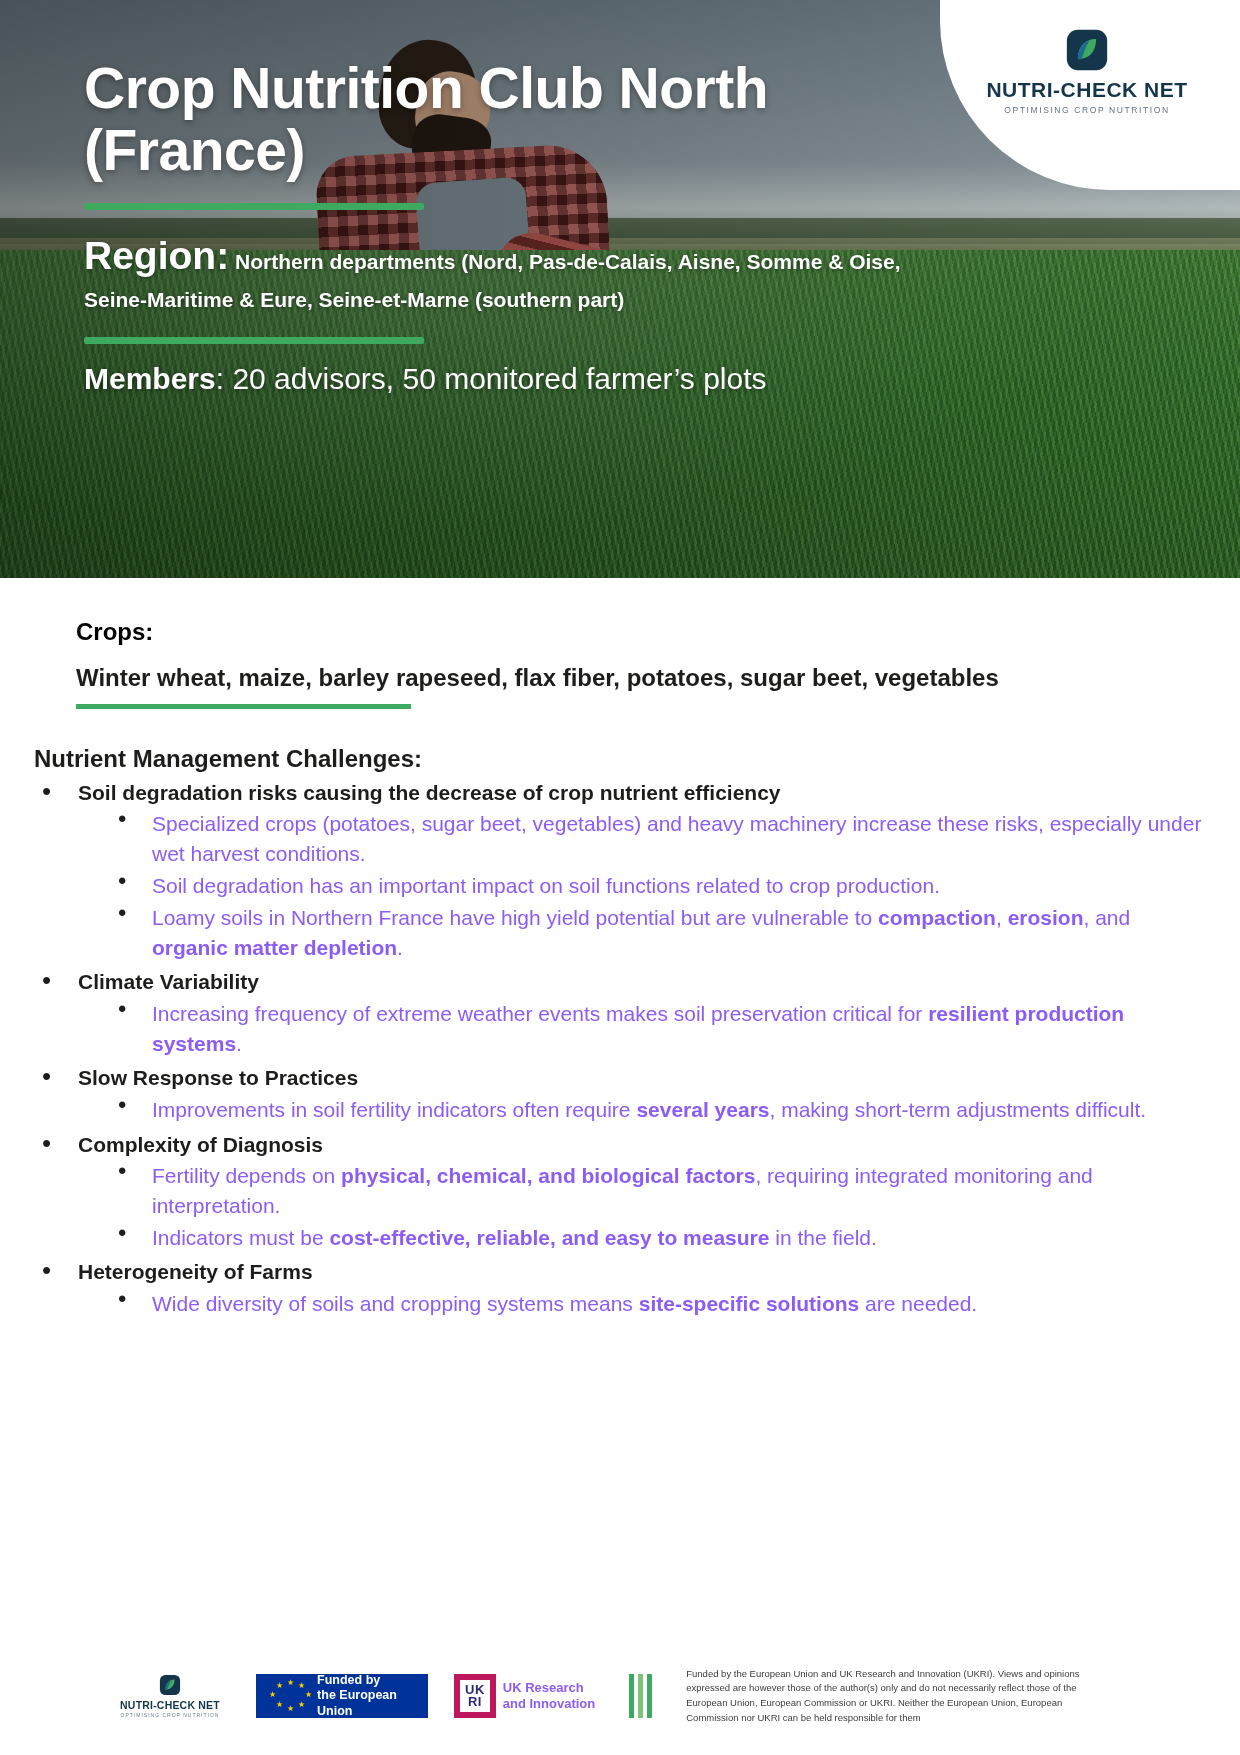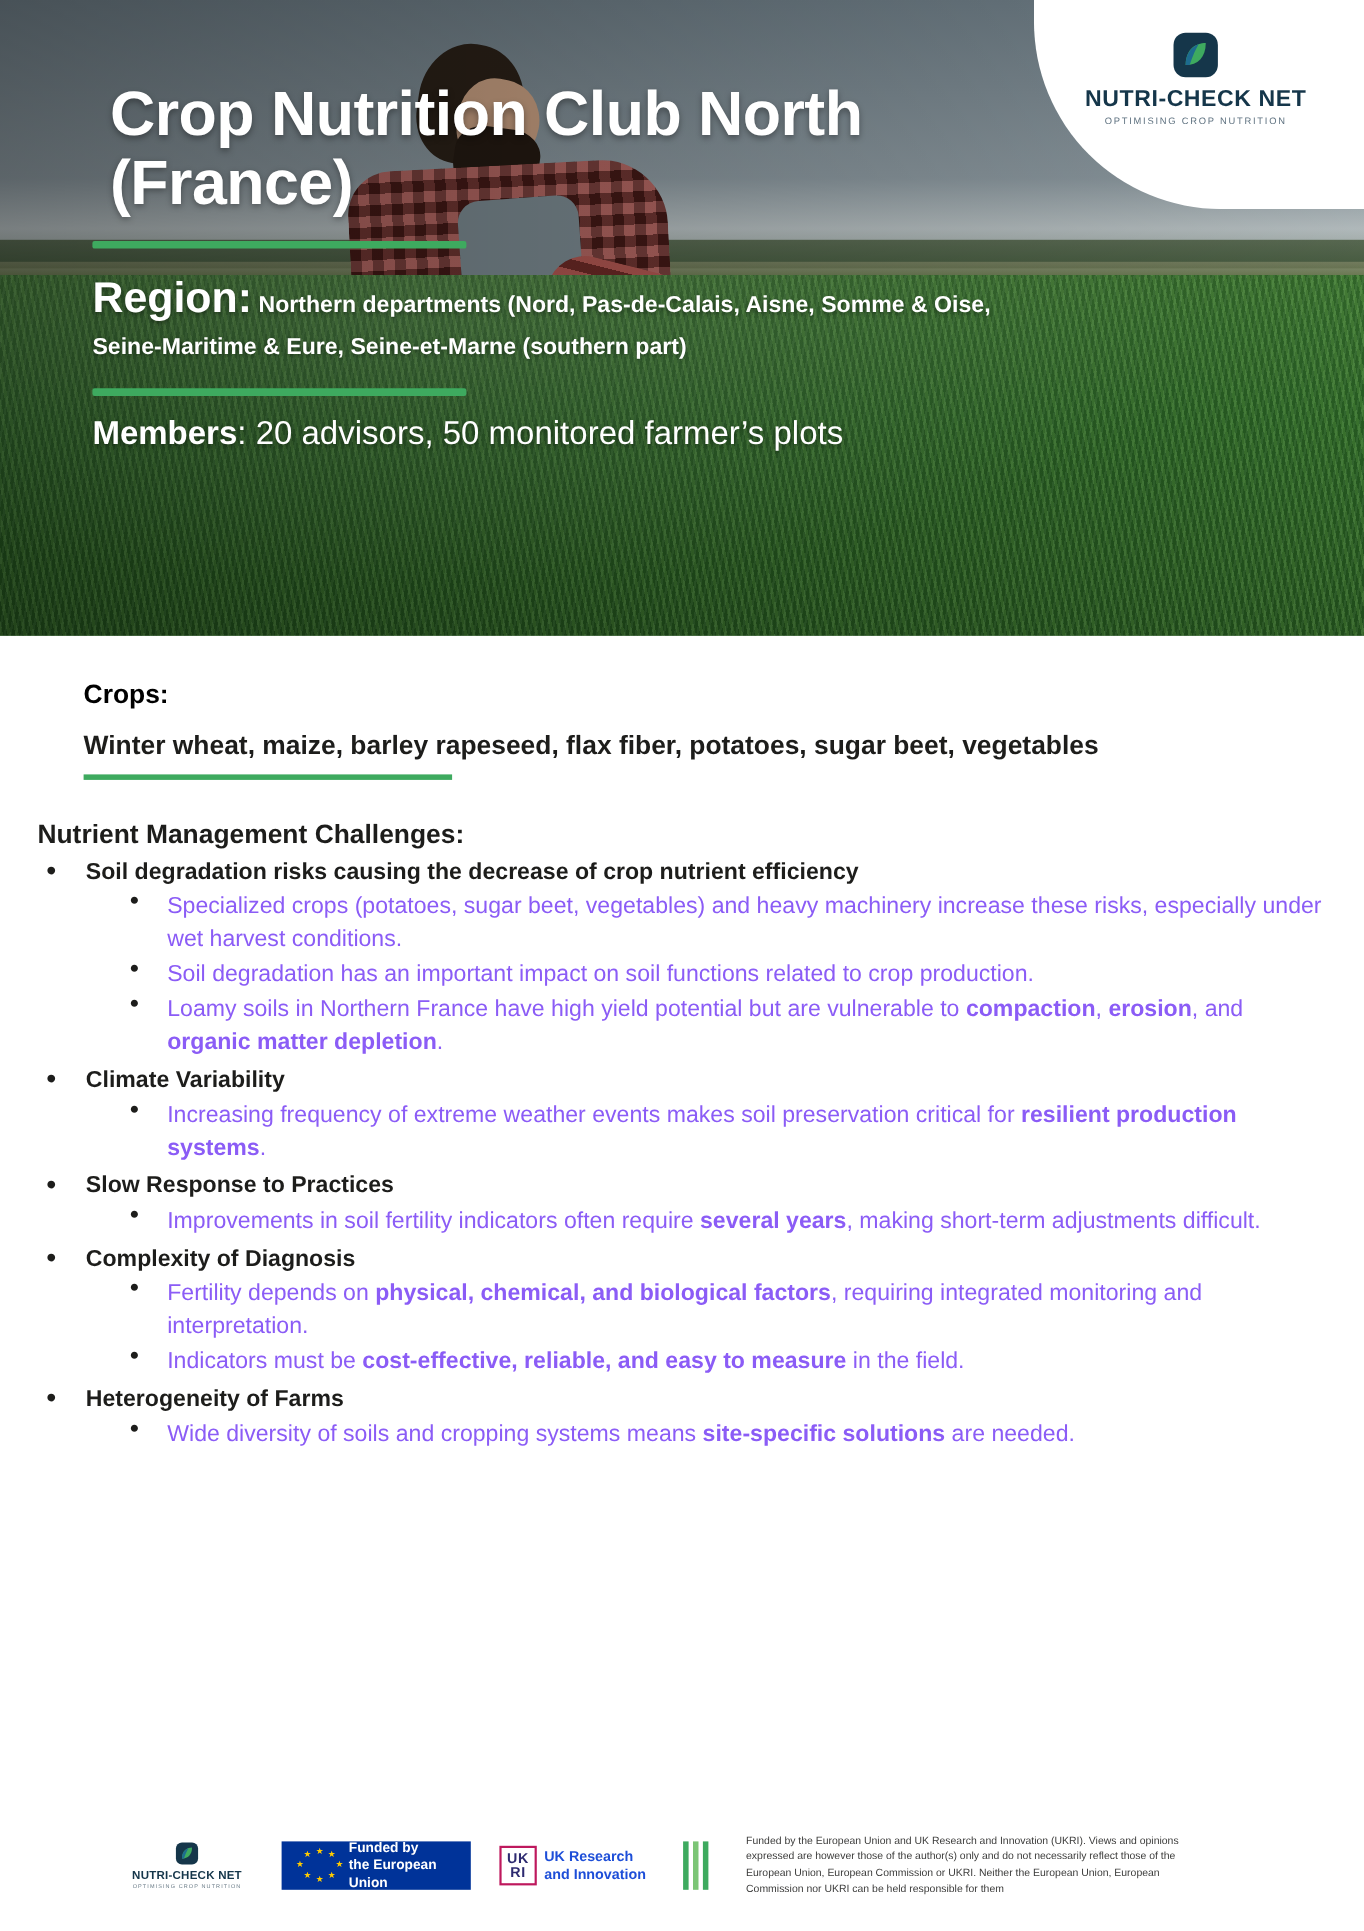--- a/index.html
+++ b/index.html
@@ -124,21 +124,21 @@
   }
   .logo-sub {
     font-size:8.5px; letter-spacing:1.6px; color:#5f7280; margin-top:3px;
   }
 
   .hero-text { position:absolute; left:84px; top:58px; width:820px; color:#fff; }
   .hero-title {
     font-size:57px; line-height:1.08; font-weight:bold;
     letter-spacing:-.5px;
     text-shadow:0 2px 6px rgba(0,0,0,.35);
-    margin:16px;
+    margin:0;
   }
   .rule {
     height:7px; width:340px; background:#3eaa5f; margin:22px 0 18px;
     border-radius:2px;
   }
   .rule.short { width:340px; }
   .meta-line { font-size:21px; line-height:1.45; font-weight:bold; text-shadow:0 1px 4px rgba(0,0,0,.4); }
   .meta-line .lbl { font-size:39px; }
   .members { font-size:30px; font-weight:bold; text-shadow:0 1px 5px rgba(0,0,0,.4); margin-top:4px; }
   .members .val { font-weight:normal; }
@@ -181,25 +181,25 @@
     display:flex; align-items:center; gap:8px; padding:0 8px;
   }
   .eu-stars { position:relative; width:52px; height:38px; }
   .eu-stars span {
     position:absolute; color:#ffcc00; font-size:8px; line-height:8px;
   }
   .eu-txt { font-size:12.5px; font-weight:bold; line-height:1.22; }
 
   .ukri { display:flex; align-items:center; gap:7px; }
   .ukri-mark {
-    border:2px solid #be185d; color:#2d2a70; font-weight:bold;
+    border:6px solid #be185d; color:#2d2a70; font-weight:bold;
     font-size:13px; line-height:12px; padding:4px 5px; letter-spacing:.5px;
     text-align:center;
   }
-  .ukri-txt { font-size:13px; font-weight:bold; color:#1d4ed8; line-height:1.2; }
+  .ukri-txt { font-size:13px; font-weight:bold; color:#8b5cf6; line-height:1.2; }
 
   .green-bars { display:flex; gap:4px; margin:0 8px; }
   .green-bars i { display:block; width:5px; height:44px; background:#3eaa5f; }
   .green-bars i:nth-child(2){ background:#7cc576; }
 
   .disclaimer { font-size:9.5px; line-height:1.55; color:#3c3c3b; max-width:430px; }
 </style>
 </head>
 <body>
 

